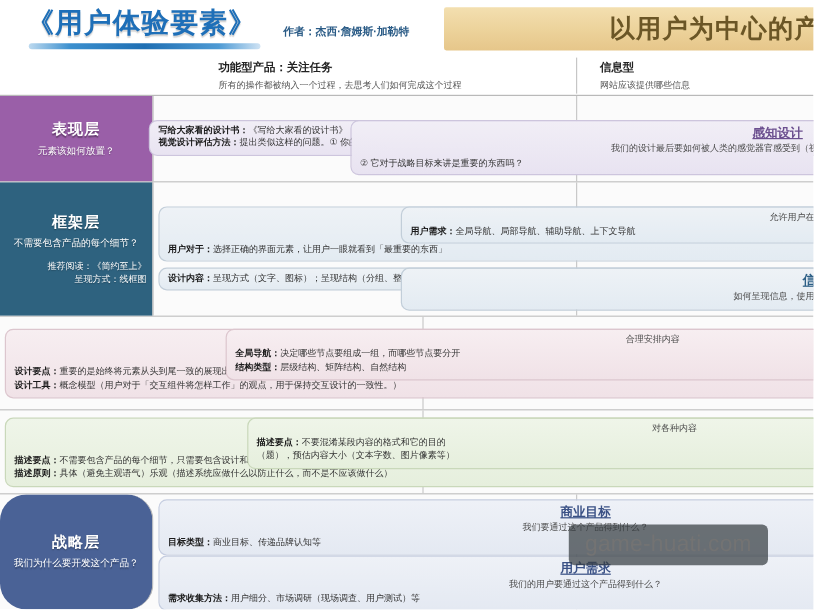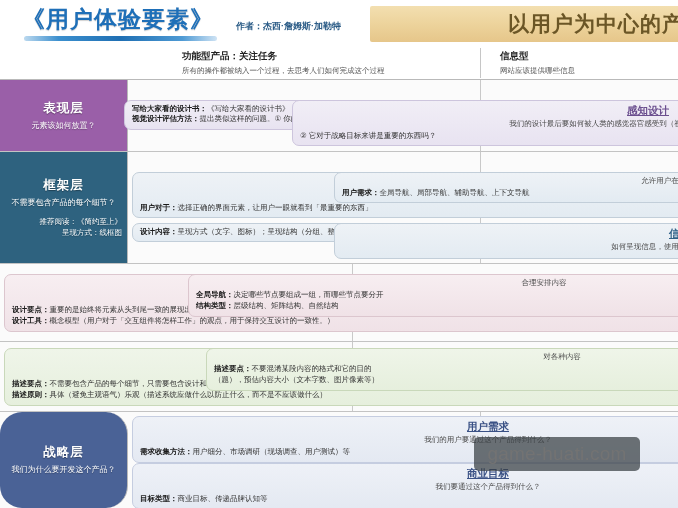--- a/index.html
+++ b/index.html
@@ -299,32 +299,32 @@
       <div class="row theme-navy" style="height: 96px;">
         <div class="layer-cell" style="background: linear-gradient(rgb(74, 98, 150) 0%, rgb(74, 98, 150) 100%); border-radius: 22px;">
           <div class="ly-name">战略层</div>
           <div class="ly-q">我们为什么要开发这个产品？</div>
         </div>
         <div class="content-cell">
           <div class="split-line"></div>
           <div style="position: relative; display: flex; flex-direction: column; gap: 5px; justify-content: center; height: 100%;">
             <div style="position: relative; display: flex; height: 46px;">
               <div class="box wide" style="position: absolute; left: 0px; top: 0px;">
+                <div class="box-title">商业目标</div>
+                <div class="box-sub">我们要通过这个产品得到什么？</div>
+                <div class="box-line"><b>目标类型：</b>商业目标、传递品牌认知等</div>
+              </div>
+            </div>
+            <div style="position: relative; display: flex; height: 46px;">
+              <div class="box wide" style="position: absolute; left: 0px; top: 0px;">
                 <div class="box-title">用户需求</div>
                 <div class="box-sub">我们的用户要通过这个产品得到什么？</div>
                 <div class="box-line"><b>需求收集方法：</b>用户细分、市场调研（现场调查、用户测试）等</div>
               </div>
             </div>
-            <div style="position: relative; display: flex; height: 46px;">
-              <div class="box wide" style="position: absolute; left: 0px; top: 0px;">
-                <div class="box-title">商业目标</div>
-                <div class="box-sub">我们要通过这个产品得到什么？</div>
-                <div class="box-line"><b>目标类型：</b>商业目标、传递品牌认知等</div>
-              </div>
-            </div>
           </div>
         </div>
       </div>
     </div>
 
   <div class="watermark">game-huati.com</div>
 
 </div>
 
 </body></html>

